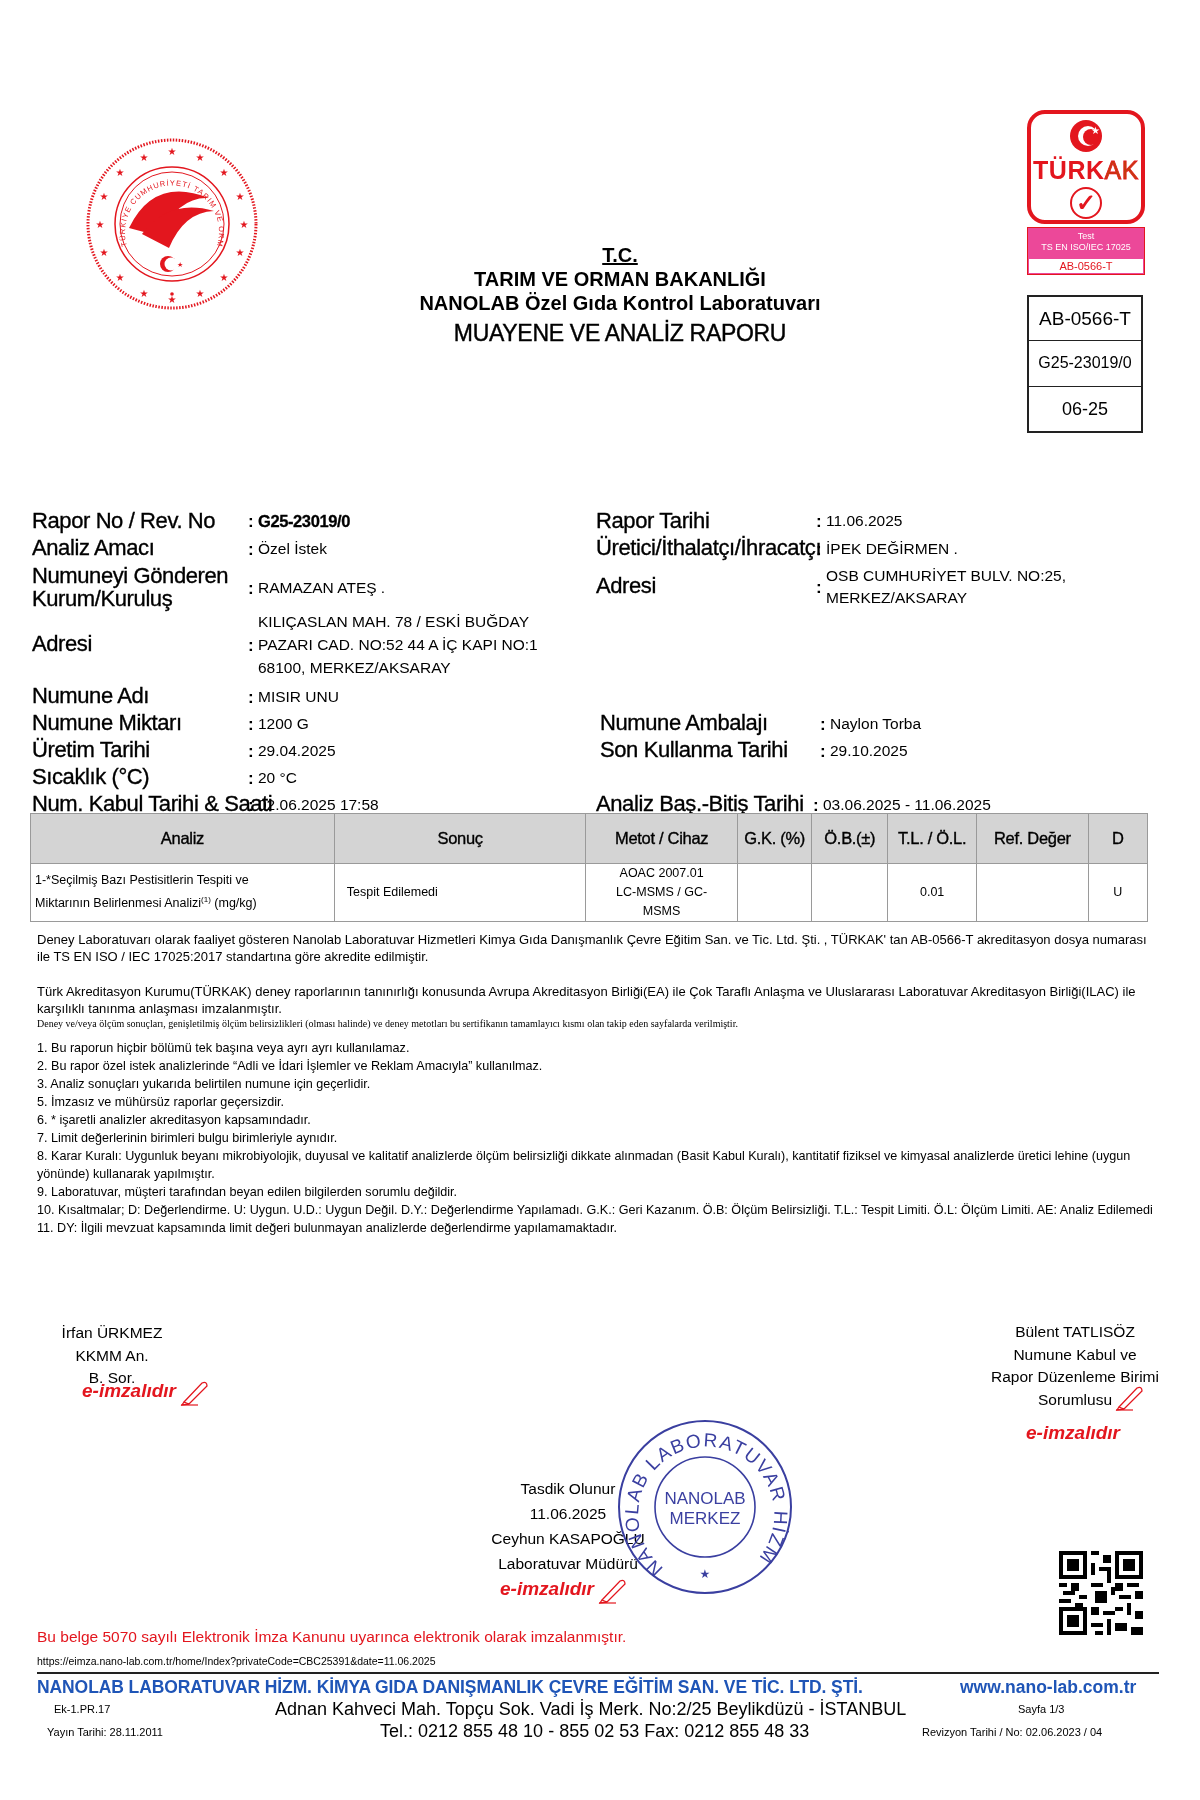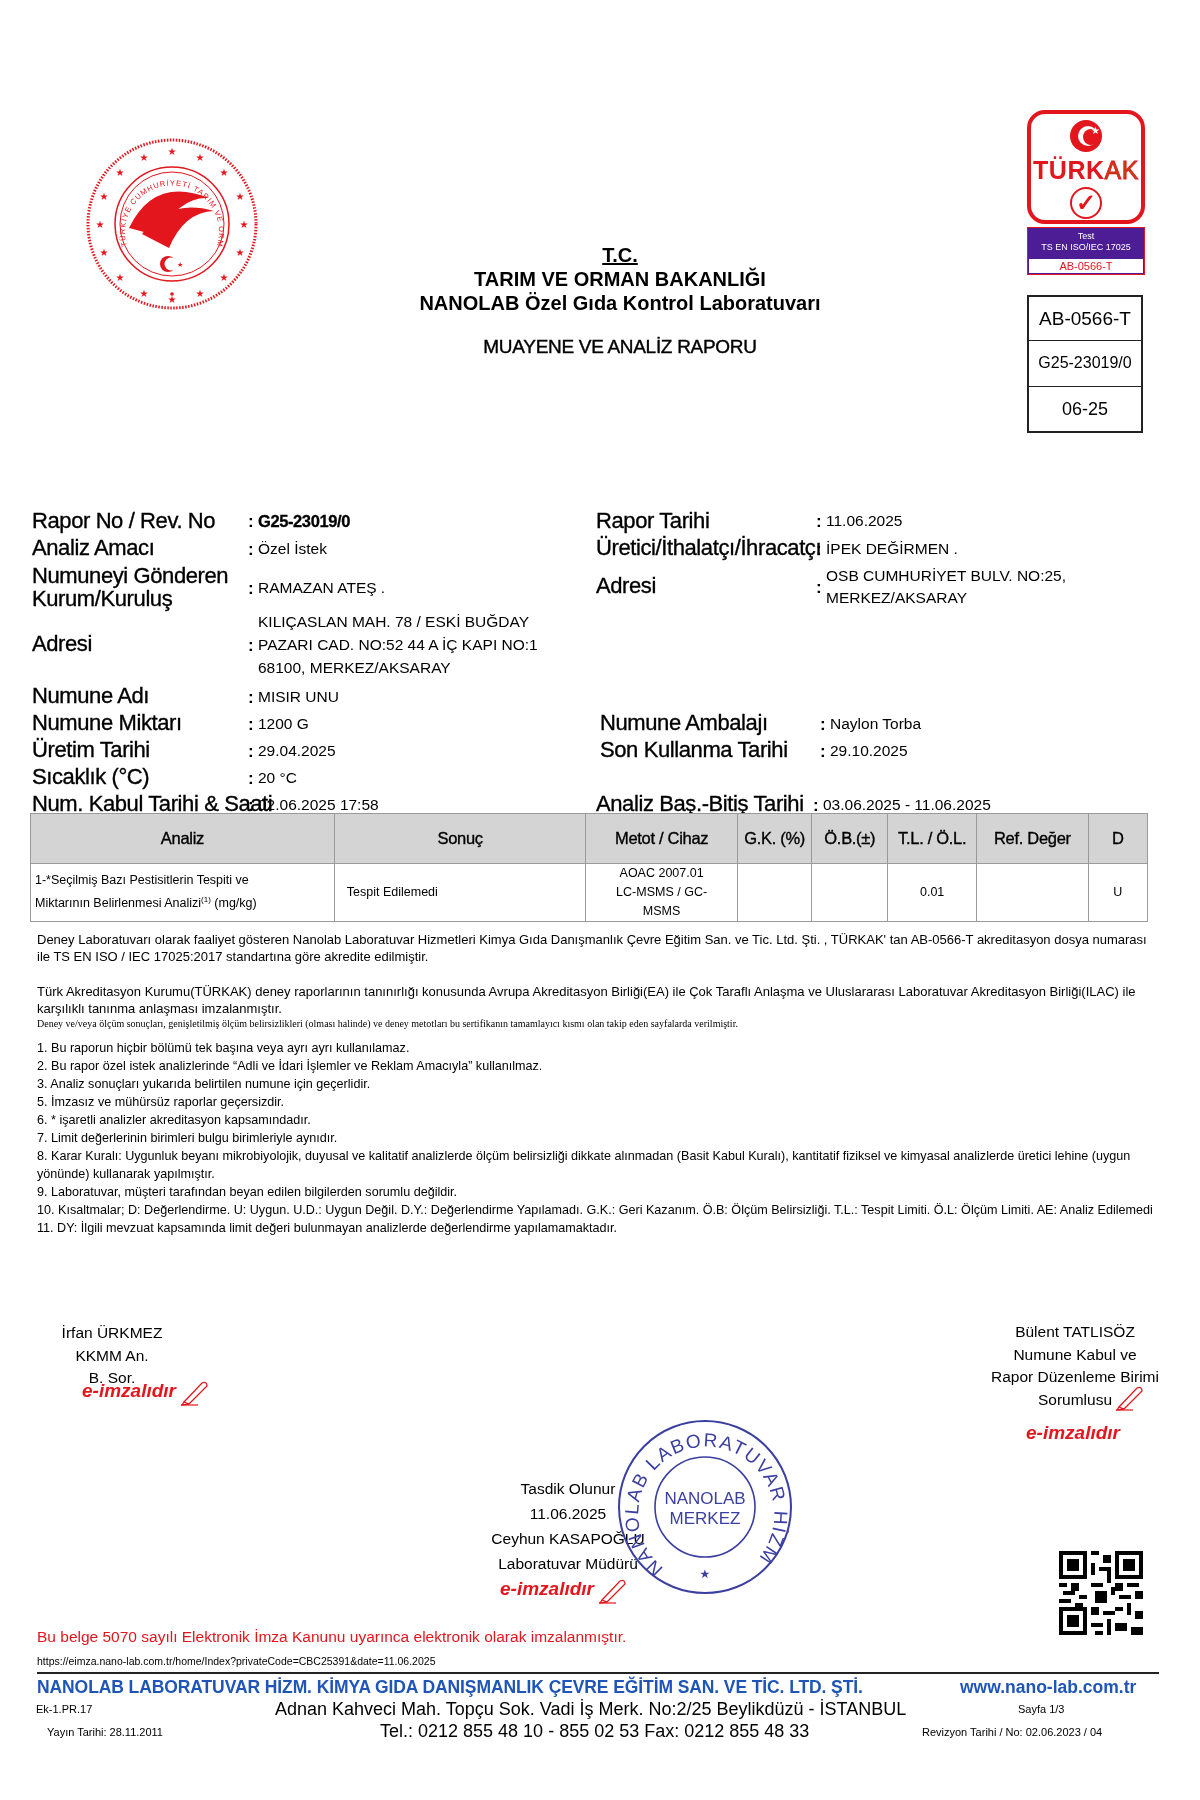--- a/index.html
+++ b/index.html
@@ -8,32 +8,32 @@
   .abs { position: absolute; }
 
   
   .seal { left: 84px; top: 136px; width: 176px; height: 176px; }
 
   
   .hdr { left: 300px; width: 640px; text-align: center; font-weight: bold; }
   .hdr-tc { top: 244px; font-size: 20px; text-decoration: underline; }
   .hdr-min { top: 268px; font-size: 20px; text-align: center; }
   .hdr-lab { top: 292px; font-size: 20px; }
-  .hdr-title { top: 336px; font-size: 19px; font-weight: normal; letter-spacing: -0.3px; -webkit-text-stroke: 0.4px #000; }
+  .hdr-title { top: 320px; font-size: 23px; font-weight: normal; letter-spacing: -0.3px; -webkit-text-stroke: 0.4px #000; }
 
   
   .turkak { left: 1027px; top: 110px; width: 118px; height: 114px; border: 4px solid #e3161e; border-radius: 18px; background: #fff; }
   .turkak-moon { position: absolute; left: 39px; top: 6px; width: 32px; height: 32px; border-radius: 50%; background: #e3161e; }
   .turkak-moon::before { content: ""; position: absolute; left: 8px; top: 6px; width: 20px; height: 20px; border-radius: 50%; background: #fff; }
   .turkak-moon::after { content: ""; position: absolute; left: 13px; top: 9px; width: 16px; height: 16px; border-radius: 50%; background: #e3161e; }
   .turkak-star { position: absolute; left: 60px; top: 12px; color: #fff; font-size: 10px; line-height: 10px; }
   .turkak-word { position: absolute; left: 0; right: 0; top: 42px; text-align: center; font-size: 25px; font-weight: bold; color: #e3161e; letter-spacing: 0.5px; }
   .turkak-word .ak { font-weight: normal; -webkit-text-stroke: 0.8px #e3161e; color: #c2410c; }
   .turkak-check { position: absolute; left: 39px; top: 73px; width: 32px; height: 32px; border: 2px solid #e3161e; border-radius: 50%; color: #e3161e; font-size: 24px; line-height: 28px; text-align: center; font-weight: bold; }
-  .turkak-band { left: 1027px; top: 227px; width: 118px; height: 48px; background: #4c1d95; border: 1px solid #e3161e; color: #fff; text-align: center; font-size: 9px; line-height: 11px; padding-top: 3px; }
+  .turkak-band { left: 1027px; top: 227px; width: 118px; height: 48px; background: #ec4899; border: 1px solid #e3161e; color: #fff; text-align: center; font-size: 9px; line-height: 11px; padding-top: 3px; }
   .turkak-band .code { position: absolute; left: 1px; right: 1px; bottom: 1px; height: 14px; background: #fff; color: #e3161e; font-size: 11px; line-height: 14px; }
 
   
   .idbox { left: 1027px; width: 116px; border: 2px solid #222; text-align: center; font-size: 18px; }
   .idbox1 { top: 295px; height: 46px; line-height: 44px; font-size: 19px; border-bottom: 1px solid #222; }
   .idbox2 { top: 341px; height: 46px; line-height: 44px; font-size: 16px; border-top: none; border-bottom: 1px solid #222; }
   .idbox3 { top: 387px; height: 46px; line-height: 44px; border-top: none; }
 
   
   .lbl { font-size: 22px; letter-spacing: -0.4px; -webkit-text-stroke: 0.35px #000; line-height: 20px; }
@@ -366,18 +366,18 @@
         <rect x="13" y="9" width="1" height="2"></rect>
     </g>
   </svg>
 </div>
 
 <div class="abs redline">Bu belge 5070 sayılı Elektronik İmza Kanunu uyarınca elektronik olarak imzalanmıştır.</div>
 <a class="abs url">https://eimza.nano-lab.com.tr/home/Index?privateCode=CBC25391&amp;date=11.06.2025</a>
 <div class="abs footer-rule"></div>
 <div class="abs footer-co">NANOLAB LABORATUVAR HİZM. KİMYA GIDA DANIŞMANLIK ÇEVRE EĞİTİM SAN. VE TİC. LTD. ŞTİ.</div>
 <a class="abs footer-web">www.nano-lab.com.tr</a>
-<div class="abs footer-small" style="left:36px;top:1703px;">Ek-1.PR.17</div>
+<div class="abs footer-small" style="left:54px;top:1703px;">Ek-1.PR.17</div>
 <div class="abs footer-small" style="left:47px;top:1726px;">Yayın Tarihi: 28.11.2011</div>
 <div class="abs footer-addr">Adnan Kahveci Mah. Topçu Sok. Vadi İş Merk. No:2/25 Beylikdüzü - İSTANBUL</div>
 <div class="abs footer-tel">Tel.: 0212 855 48 10 - 855 02 53 Fax: 0212 855 48 33</div>
 <div class="abs footer-small" style="left:1018px;top:1703px;">Sayfa 1/3</div>
 <div class="abs footer-small" style="left:922px;top:1726px;">Revizyon Tarihi / No: 02.06.2023 / 04</div>
 
 </body></html>

